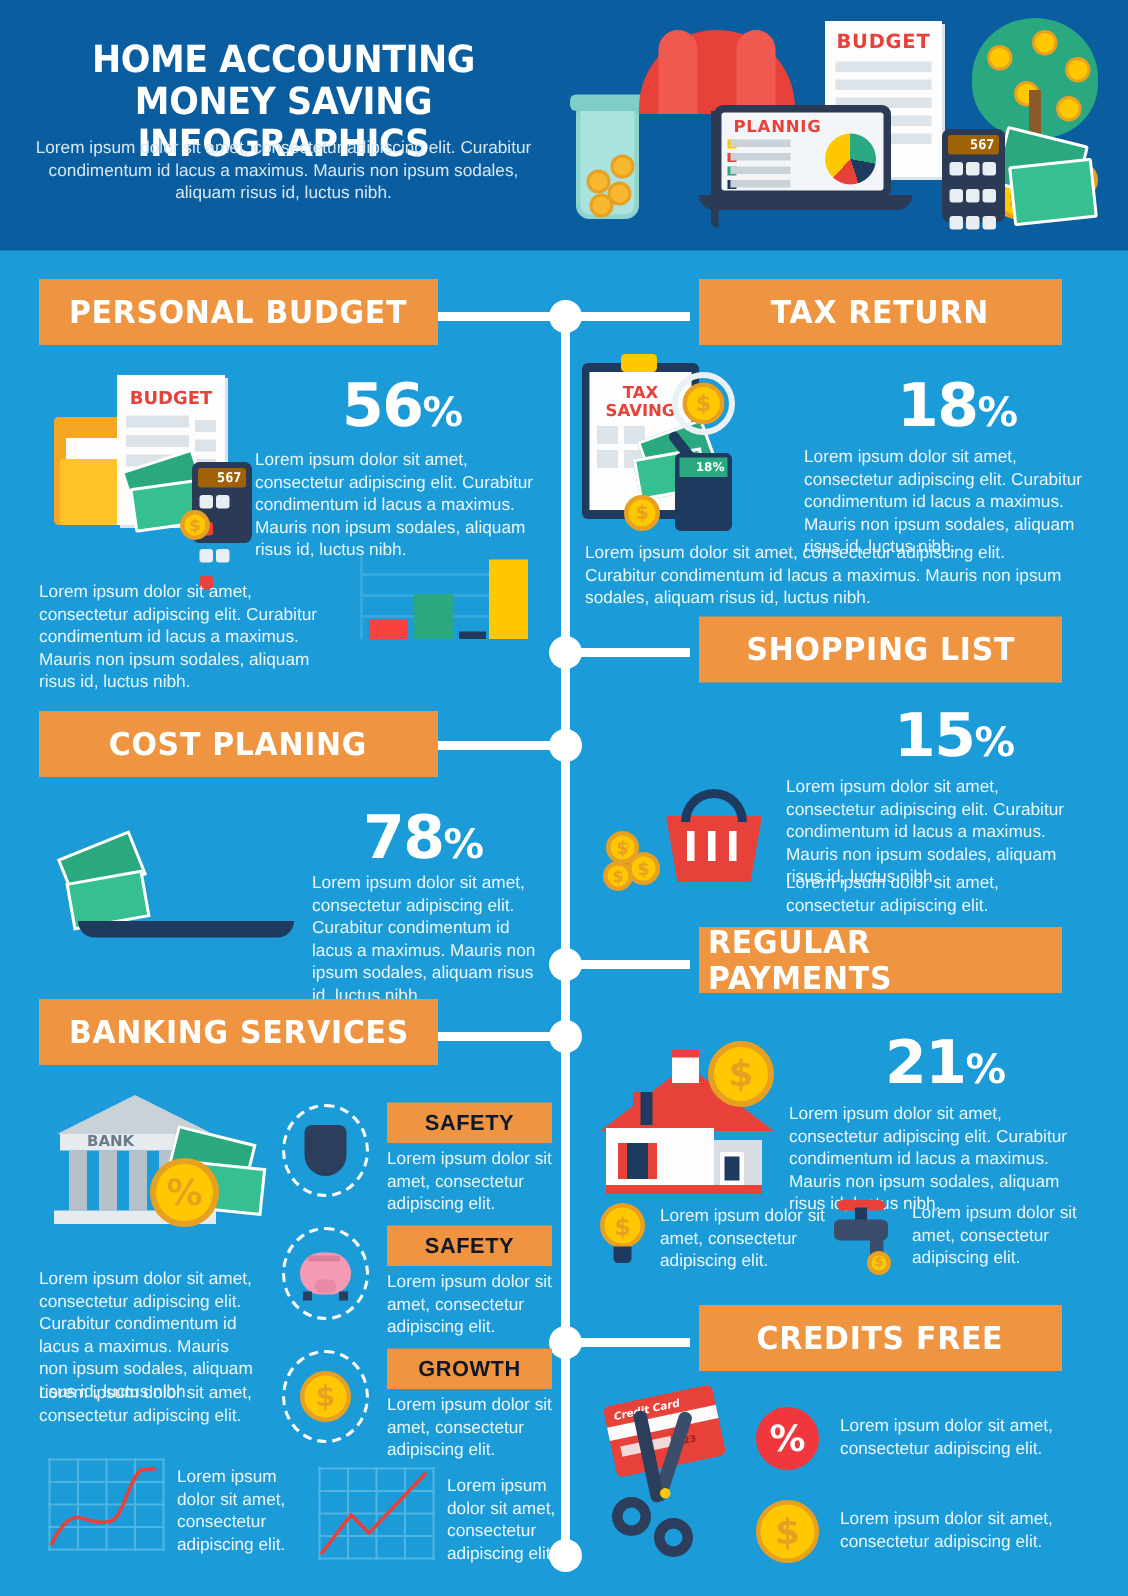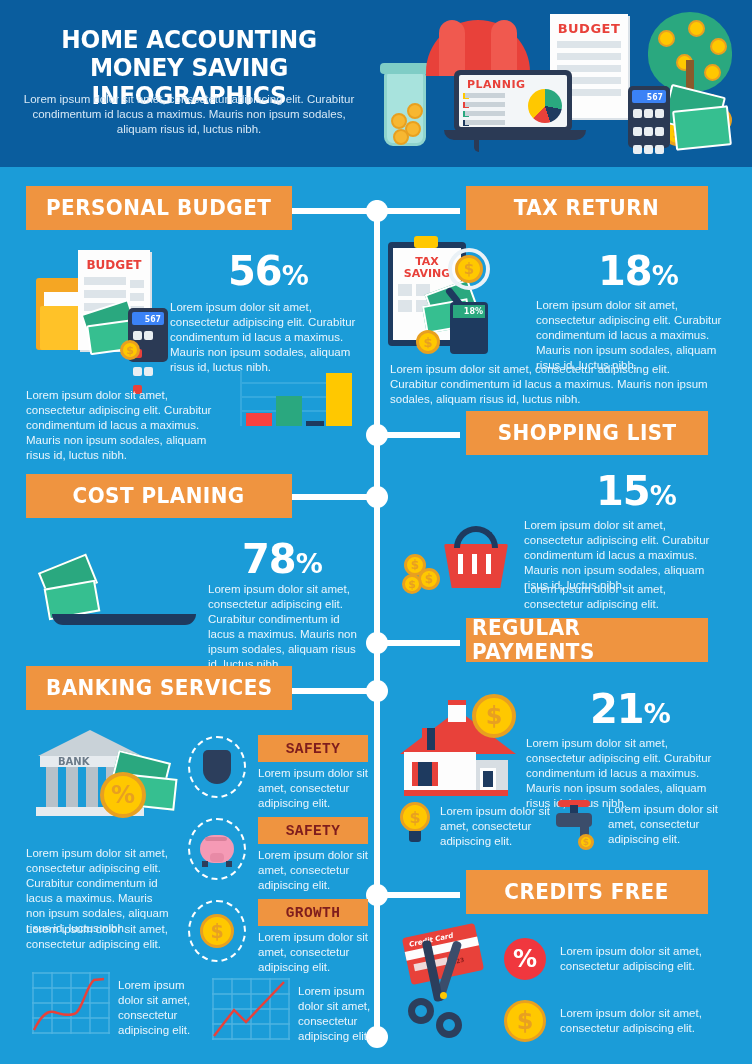--- a/index.html
+++ b/index.html
@@ -31,39 +31,39 @@
   .jar-lid { position:absolute; left:2px; top:55px; width:50px; height:11px;
     background:#7fcdc6; border-radius:4px; }
   .jar .c { position:absolute; width:16px; height:16px; border-radius:50%;
     background:#f7b731; border:2px solid #e8a020; }
   .umb { position:absolute; left:48px; top:12px; width:104px; height:56px;
     background:#e8413a; border-radius:52px 52px 0 0; }
   .umb:after{ content:""; position:absolute; left:48px; top:54px; width:5px; height:78px;
     background:#2b3a55; border-radius:0 0 0 6px;}
   .umb .s{ position:absolute; top:0; width:26px; height:56px; border-radius:26px 26px 0 0;
     background:#f0594f; }
-  .laptop { position:absolute; left:76px; top:62px; width:128px; height:76px; }
+  .laptop { position:absolute; left:98px; top:62px; width:128px; height:76px; }
   .laptop .scr { position:absolute; left:0; top:0; width:118px; height:62px;
     background:#2b3a55; border-radius:6px; padding:5px; }
   .laptop .in { width:108px; height:52px; background:#f3f6f8; border-radius:2px; position:relative;}
   .laptop .base{ position:absolute; left:-10px; top:60px; width:142px; height:10px;
     background:#2b3a55; border-radius:0 0 10px 10px;}
   .plannig{ position:absolute; left:8px; top:3px; font:bold 11px "DejaVu Sans",sans-serif;
     color:#e8413a; letter-spacing:.5px;}
   .pie-sm{ position:absolute; right:5px; top:14px; width:34px; height:34px; border-radius:50%;
     background: conic-gradient(#2aa87f 0 28%, #1e3a5f 28% 45%, #e8413a 45% 62%, #ffc800 62% 100%); }
   .rowbar{ position:absolute; left:6px; width:40px; height:5px; background:#c9d2d8; }
   .sqc{ position:absolute; left:-1px; width:6px; height:6px; }
   .budgetdoc{ position:absolute; left:172px; top:6px; width:78px; height:104px;
     background:#fdfdfd; box-shadow:2px 2px 0 #dfe5ea; }
   .budgetdoc .ttl{ font:bold 13px "DejaVu Sans",sans-serif; color:#e8413a;
     text-align:center; margin-top:7px; letter-spacing:.5px;}
   .calc{ position:absolute; left:250px; top:78px; width:42px; height:62px;
     background:#2b3a55; border-radius:5px; padding:4px;}
-  .calc .disp{ height:13px; background:#3b82f6; color:#fff;
+  .calc .disp{ height:13px; background:#a16207; color:#fff;
     font:bold 9px "DejaVu Sans Mono",monospace; text-align:right; padding:2px 3px; border-radius:2px;}
   .calc .k{ width:9px;height:9px;background:#e9eef2;border-radius:2px;display:inline-block;margin:2px 1px;}
   .bills{ position:absolute; left:288px; top:82px; width:56px; height:40px;
     background:#2aa87f; transform:rotate(14deg); border-radius:2px; border:2px solid #fff;}
   .bills2{ position:absolute; left:296px; top:100px; width:56px; height:40px;
     background:#36bf90; transform:rotate(-6deg); border-radius:2px; border:2px solid #fff;}
   .tree{ position:absolute; left:270px; top:4px; width:84px; height:80px;
     background:#2aa87f; border-radius:50% 50% 45% 45%;}
   .pot{ position:absolute; left:292px; top:86px; width:44px; height:38px;
     background:#e8413a; clip-path: polygon(0 0,100% 0,88% 100%,12% 100%);}
@@ -82,21 +82,21 @@
   .secbar span {
     color:#ffffff; font-family:"DejaVu Sans", sans-serif; font-weight:bold;
     font-size:21px; letter-spacing:.5px; transform:scaleX(0.95);
   }
   .pct { color:#ffffff; font-family:"DejaVu Sans", sans-serif; font-weight:bold;
     font-size:40px; letter-spacing:-1px; }
   .pct .u { font-size:27px; }
   .para { color:#eaf5fc; font-size:11.5px; line-height:15px; }
   .minibar { position:absolute; height:27px; background:#ef9440;
     display:flex; align-items:center; justify-content:center;}
-  .minibar span { color:#7f1d1d; font-family:Liberation Mono, monospace; font-weight:bold;
+  .minibar span { color:#0f172a; font-family:Liberation Sans, sans-serif; font-weight:bold;
     font-size:14.5px; letter-spacing:.4px; }
   .dashcirc { position:absolute; width:58px; height:62px; border-radius:50%;
     border:2.5px dashed #ffffff; display:flex; align-items:center; justify-content:center;}
   .coin { border-radius:50%; background:#ffc800; border:3px solid #e8a020;
     display:flex; align-items:center; justify-content:center;
     color:#e8a020; font-family:"DejaVu Sans",sans-serif; font-weight:bold;}
   .doc { background:#fdfdfd; box-shadow:2px 2px 0 #dbe2e8; }
   .docline { height:8px; background:#dde4e9; margin:5px 7px; }
   .gridchart { position:absolute; }
   .barch { position:absolute; }

